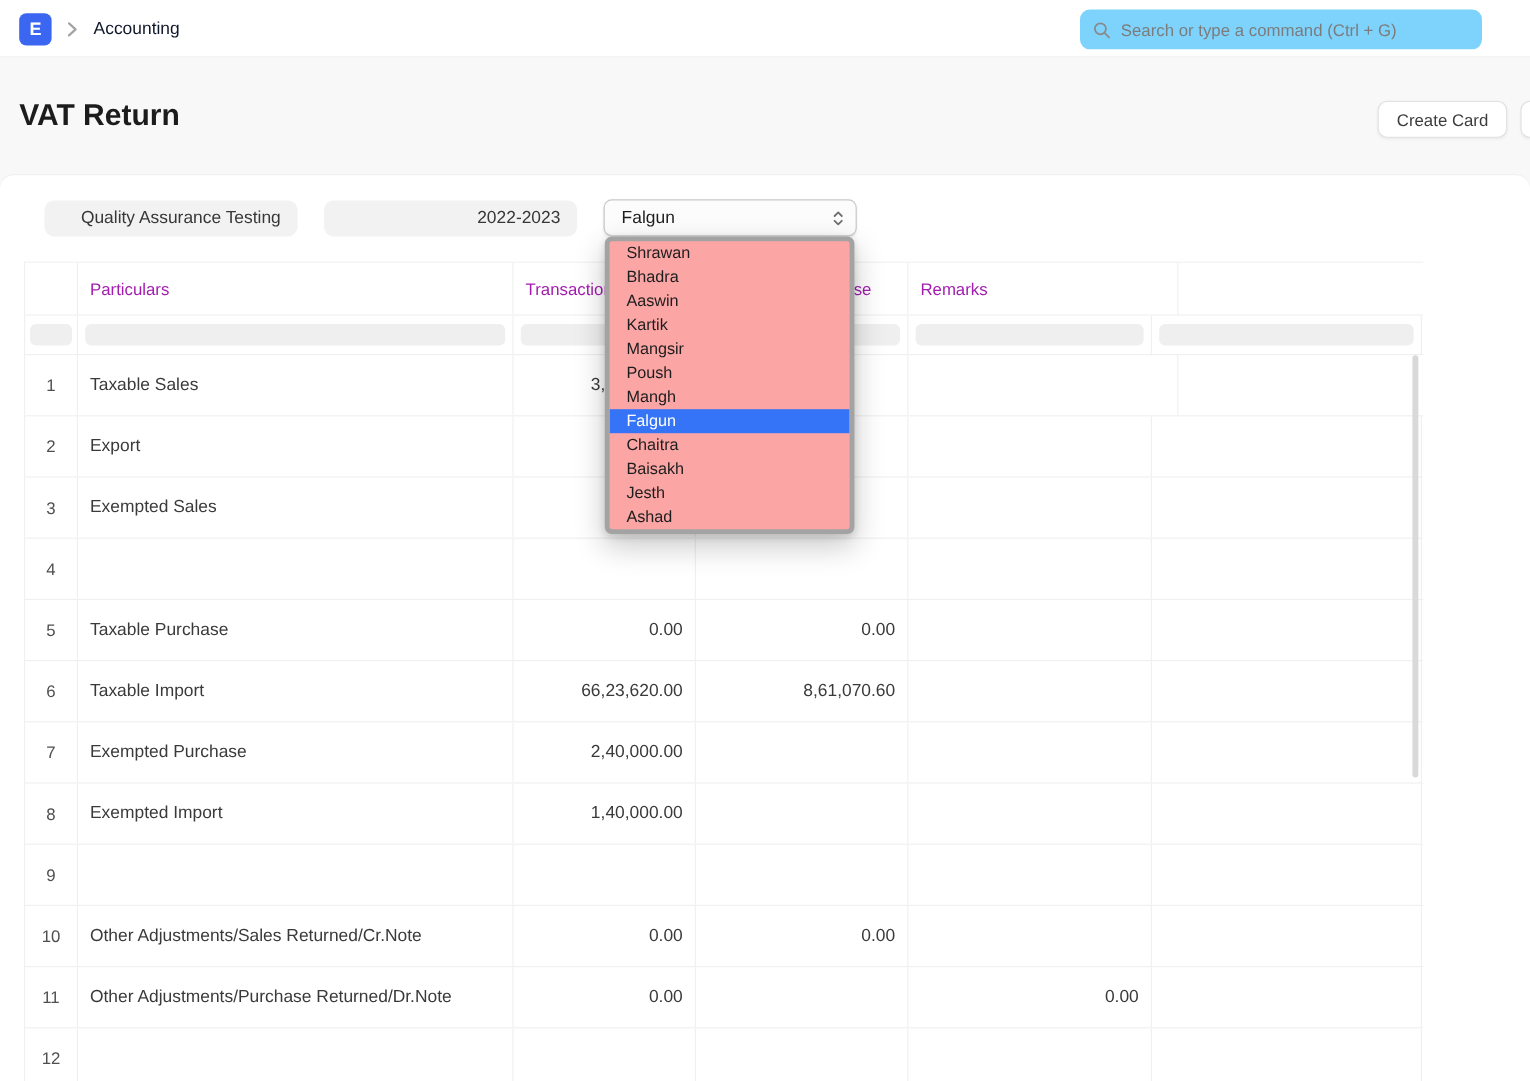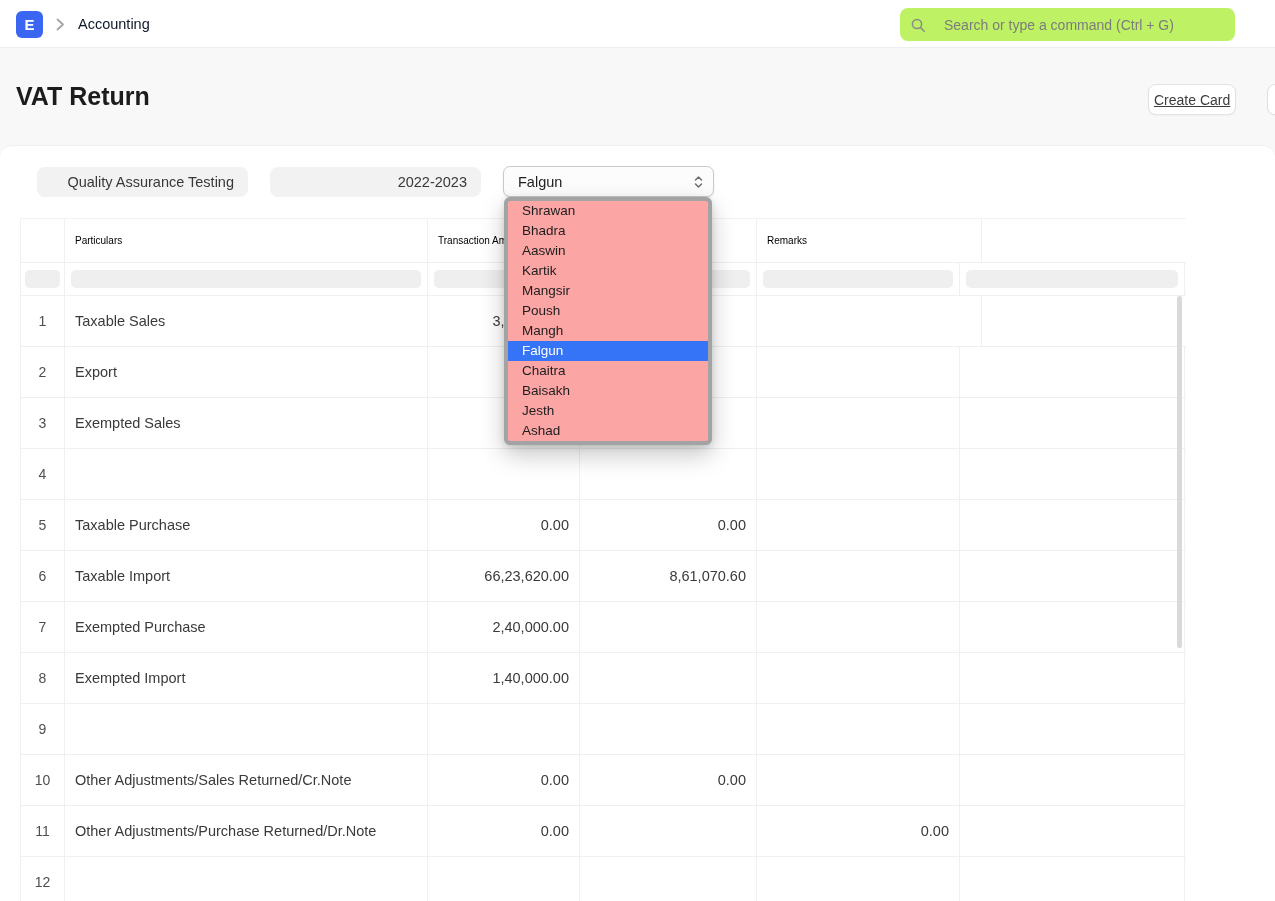--- a/index.html
+++ b/index.html
@@ -18,32 +18,32 @@
     font-family:"Liberation Sans",sans-serif;color:var(--text);
   }
 
   
   .navbar{position:absolute;top:0;left:0;width:1275px;height:48px;background:#fff;
     border-bottom:1px solid #eeeeee;z-index:6;}
   .nav-left{position:absolute;left:16px;top:0;height:48px;display:flex;align-items:center;gap:13px;}
   .logo{width:27px;height:27px;border-radius:6px;background:var(--logo-blue);color:#fff;
     font-weight:bold;font-size:15px;display:flex;align-items:center;justify-content:center;cursor:pointer;}
   .crumb{font-size:14.5px;color:#0f172a;cursor:pointer;}
-  .search{position:absolute;left:900px;top:8px;width:335px;height:33px;background:#bef264;
-    border-radius:8px;display:flex;align-items:center;padding:0 10px;gap:18px;}
+  .search{position:absolute;left:900px;top:8px;width:335px;height:33px;background:#7dd3fc;
+    border-radius:8px;display:flex;align-items:center;padding:0 10px;gap:8px;}
   .search input{border:none;outline:none;background:transparent;flex:1;font-size:14px;
     font-family:"Liberation Sans",sans-serif;color:#4c4c4c;}
   .search input::placeholder{color:var(--muted-text);}
 
   
   .page-bg{position:absolute;top:48px;left:0;width:1275px;height:112px;background:var(--header-bg);z-index:1;}
   .page-title{position:absolute;left:16px;top:82px;font-size:25px;font-weight:700;color:#1c1c1c;z-index:3;}
   .btn{position:absolute;top:84px;height:31px;background:#fff;border:1px solid #e2e2e2;border-radius:8px;
-    font-size:14px;color:#3c3c3c;padding:0 5px;font-family:"Liberation Sans",sans-serif;
-    box-shadow:0 1px 2px rgba(0,0,0,0.04);cursor:pointer;z-index:3;text-decoration:underline;}
+    font-size:14px;color:#3c3c3c;padding:0 15px;font-family:"Liberation Sans",sans-serif;
+    box-shadow:0 1px 2px rgba(0,0,0,0.04);cursor:pointer;z-index:3;}
   .btn-create{left:1148px;}
   .btn-partial{left:1267px;width:60px;}
 
   
   .card{position:absolute;top:146px;left:0;width:1275px;height:755px;background:#fff;
     border-radius:12px 12px 0 0;z-index:2;box-shadow:0 -1px 0 rgba(0,0,0,0.03);}
 
   
   .pill{position:absolute;top:167px;width:211px;height:30px;background:var(--pill-bg);border-radius:8px;
     font-size:14.5px;color:var(--text);line-height:30px;padding:0 14px;white-space:nowrap;overflow:hidden;
@@ -70,21 +70,21 @@
   .tr{display:flex;border-bottom:1px solid var(--border);}
   .th,.td{border-right:1px solid var(--border);display:flex;align-items:center;
     padding:0 10px;overflow:hidden;white-space:nowrap;}
   .c0{width:44px;}
   .c1{width:363px;}
   .c2{width:152px;}
   .c3{width:177px;}
   .c4{width:203px;}
   .c5{width:225px;}
   .thead{height:44px;}
-  .th{font-size:10px;color:#000000;cursor:pointer;text-align:right;}
+  .th{font-size:14px;color:#a21caf;cursor:pointer;text-align:right;}
   .tfilter{height:33px;}
   .tfilter .td{padding:0 6px;}
   .tfilter .td.c0{padding:0 4px;}
   .fbox{height:18px;background:#efefef;border-radius:5px;flex:1;cursor:text;}
   .row{height:51px;font-size:14.5px;color:#3a3a3a;}
   .sn{justify-content:center;padding:0 4px;color:#4f4f4f;font-size:14px;}
   .num{justify-content:flex-end;}
 
   
   .vscroll{position:absolute;left:1177px;top:296px;width:5px;height:352px;background:#d9d9d9;

